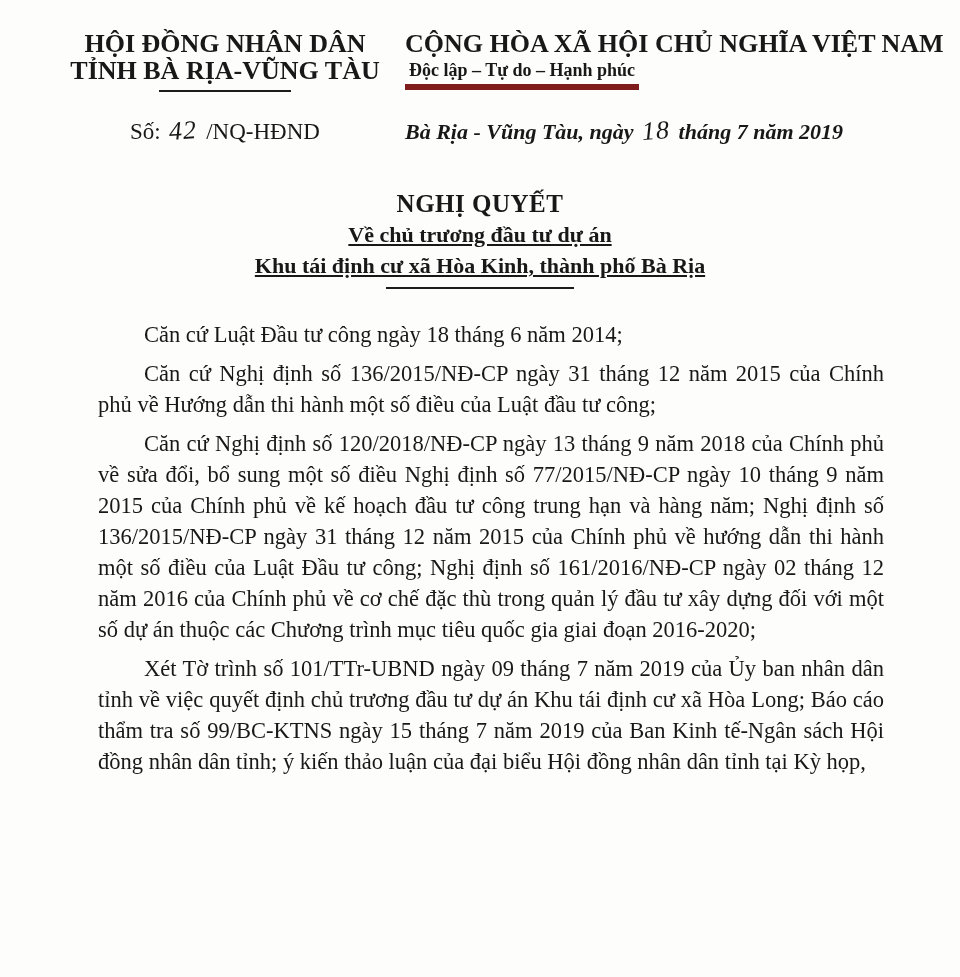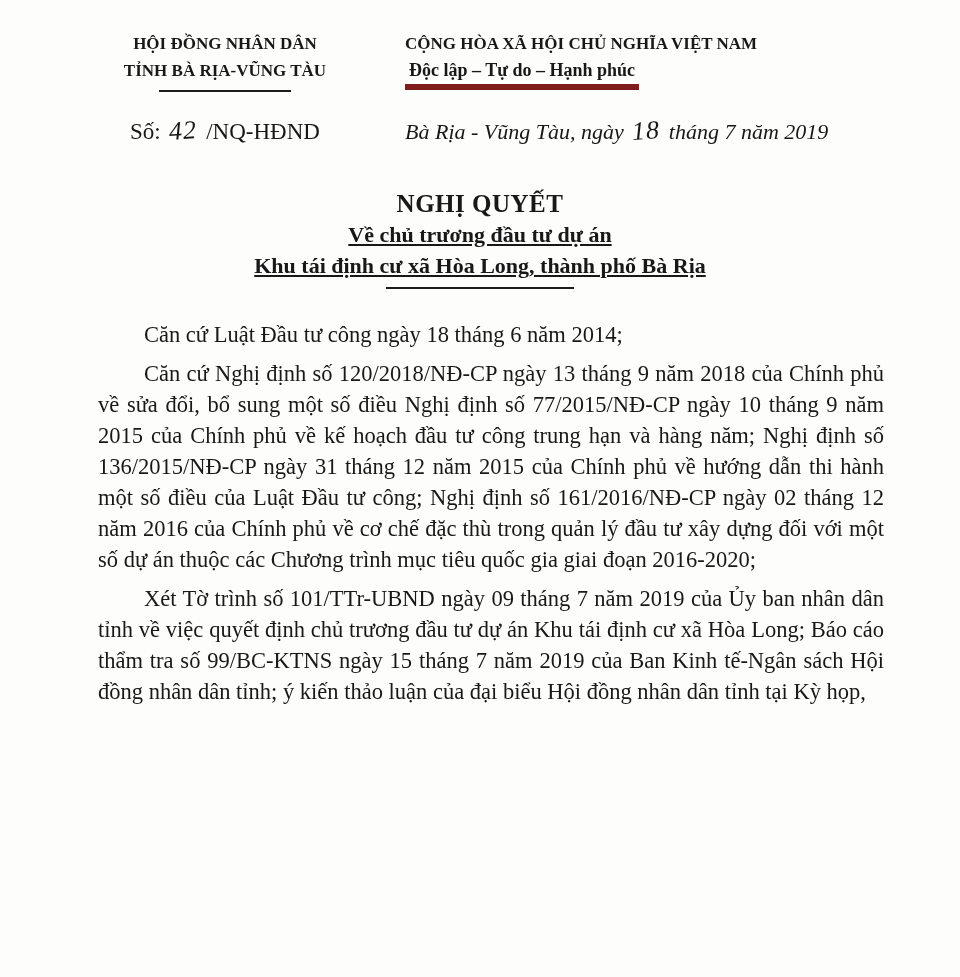--- a/index.html
+++ b/index.html
@@ -20,21 +20,21 @@
   .header { display: flex; }
   .header-left {
     width: 360px; margin-left: 45px;
     text-align: center; flex: none;
   }
   .header-right {
     flex: 1; margin-right: 70px;
     text-align: left;
   }
   .bold-line {
-    font-weight: bold; font-size: 17px; line-height: 27px;
+    font-weight: bold; font-size: 26px; line-height: 27px;
     white-space: nowrap;
   }
   .rule-issuer {
     width: 132px; border-bottom: 2px solid #1c1c1c;
     margin: 6px auto 0;
   }
   .doc-number {
     margin-top: 24px; font-size: 23px; white-space: nowrap;
   }
   .handwritten {
@@ -44,21 +44,21 @@
   }
   .motto-wrap { margin-top: 3px; }
   .motto {
     display: inline-block; font-weight: bold; font-size: 18px;
     border-bottom: 6px solid #7f1d1d; padding: 0 4px 3px;
     white-space: nowrap;
   }
   .dateline {
     margin-top: 26px; font-size: 22px; white-space: nowrap;
   }
-  .it { font-style: italic; }
+  .it { font-style: italic; font-weight: bold; }
   
   .title-block { margin-top: 44px; text-align: center; }
   .title-main { font-weight: bold; font-size: 25px; letter-spacing: 0.5px; }
   .title-sub  { font-weight: bold; font-size: 22px; line-height: 28px; margin-top: 3px; text-decoration: underline; }
   .rule-title { width: 188px; border-bottom: 2px solid #1c1c1c; margin: 7px auto 0; }
   
   .session-block { margin-top: 44px; text-align: center; }
   .session-line { font-weight: bold; font-size: 23px; line-height: 30px; white-space: nowrap; }
   
   .body-text {
@@ -96,24 +96,25 @@
         <span class="handwritten">18</span>
         <span class="it">tháng 7 năm 2019</span>
       </div>
     </div>
 
   </div>
 
   <div class="title-block">
     <div class="title-main">NGHỊ QUYẾT</div>
     <div class="title-sub">Về chủ trương đầu tư dự án</div>
-    <div class="title-sub">Khu tái định cư xã Hòa Long, thành phố Bà Rịa</div>
+    <div class="title-sub">Khu tái định cư xã Hòa Kinh, thành phố Bà Rịa</div>
     <div class="rule-title"></div>
   </div>
 
 
   <div class="body-text">
     <p>Căn cứ Luật Đầu tư công ngày 18 tháng 6 năm 2014;</p>
+    <p>Căn cứ Nghị định số 136/2015/NĐ-CP ngày 31 tháng 12 năm 2015 của Chính phủ về Hướng dẫn thi hành một số điều của Luật đầu tư công;</p>
     <p>Căn cứ Nghị định số 120/2018/NĐ-CP ngày 13 tháng 9 năm 2018 của Chính phủ về sửa đổi, bổ sung một số điều Nghị định số 77/2015/NĐ-CP ngày 10 tháng 9 năm 2015 của Chính phủ về kế hoạch đầu tư công trung hạn và hàng năm; Nghị định số 136/2015/NĐ-CP ngày 31 tháng 12 năm 2015 của Chính phủ về hướng dẫn thi hành một số điều của Luật Đầu tư công; Nghị định số 161/2016/NĐ-CP ngày 02 tháng 12 năm 2016 của Chính phủ về cơ chế đặc thù trong quản lý đầu tư xây dựng đối với một số dự án thuộc các Chương trình mục tiêu quốc gia giai đoạn 2016-2020;</p>
     <p>Xét Tờ trình số 101/TTr-UBND ngày 09 tháng 7 năm 2019 của Ủy ban nhân dân tỉnh về việc quyết định chủ trương đầu tư dự án Khu tái định cư xã Hòa Long; Báo cáo thẩm tra số 99/BC-KTNS ngày 15 tháng 7 năm 2019 của Ban Kinh tế-Ngân sách Hội đồng nhân dân tỉnh; ý kiến thảo luận của đại biểu Hội đồng nhân dân tỉnh tại Kỳ họp,</p>
   </div>
 
 </div>
 
 </body></html>

